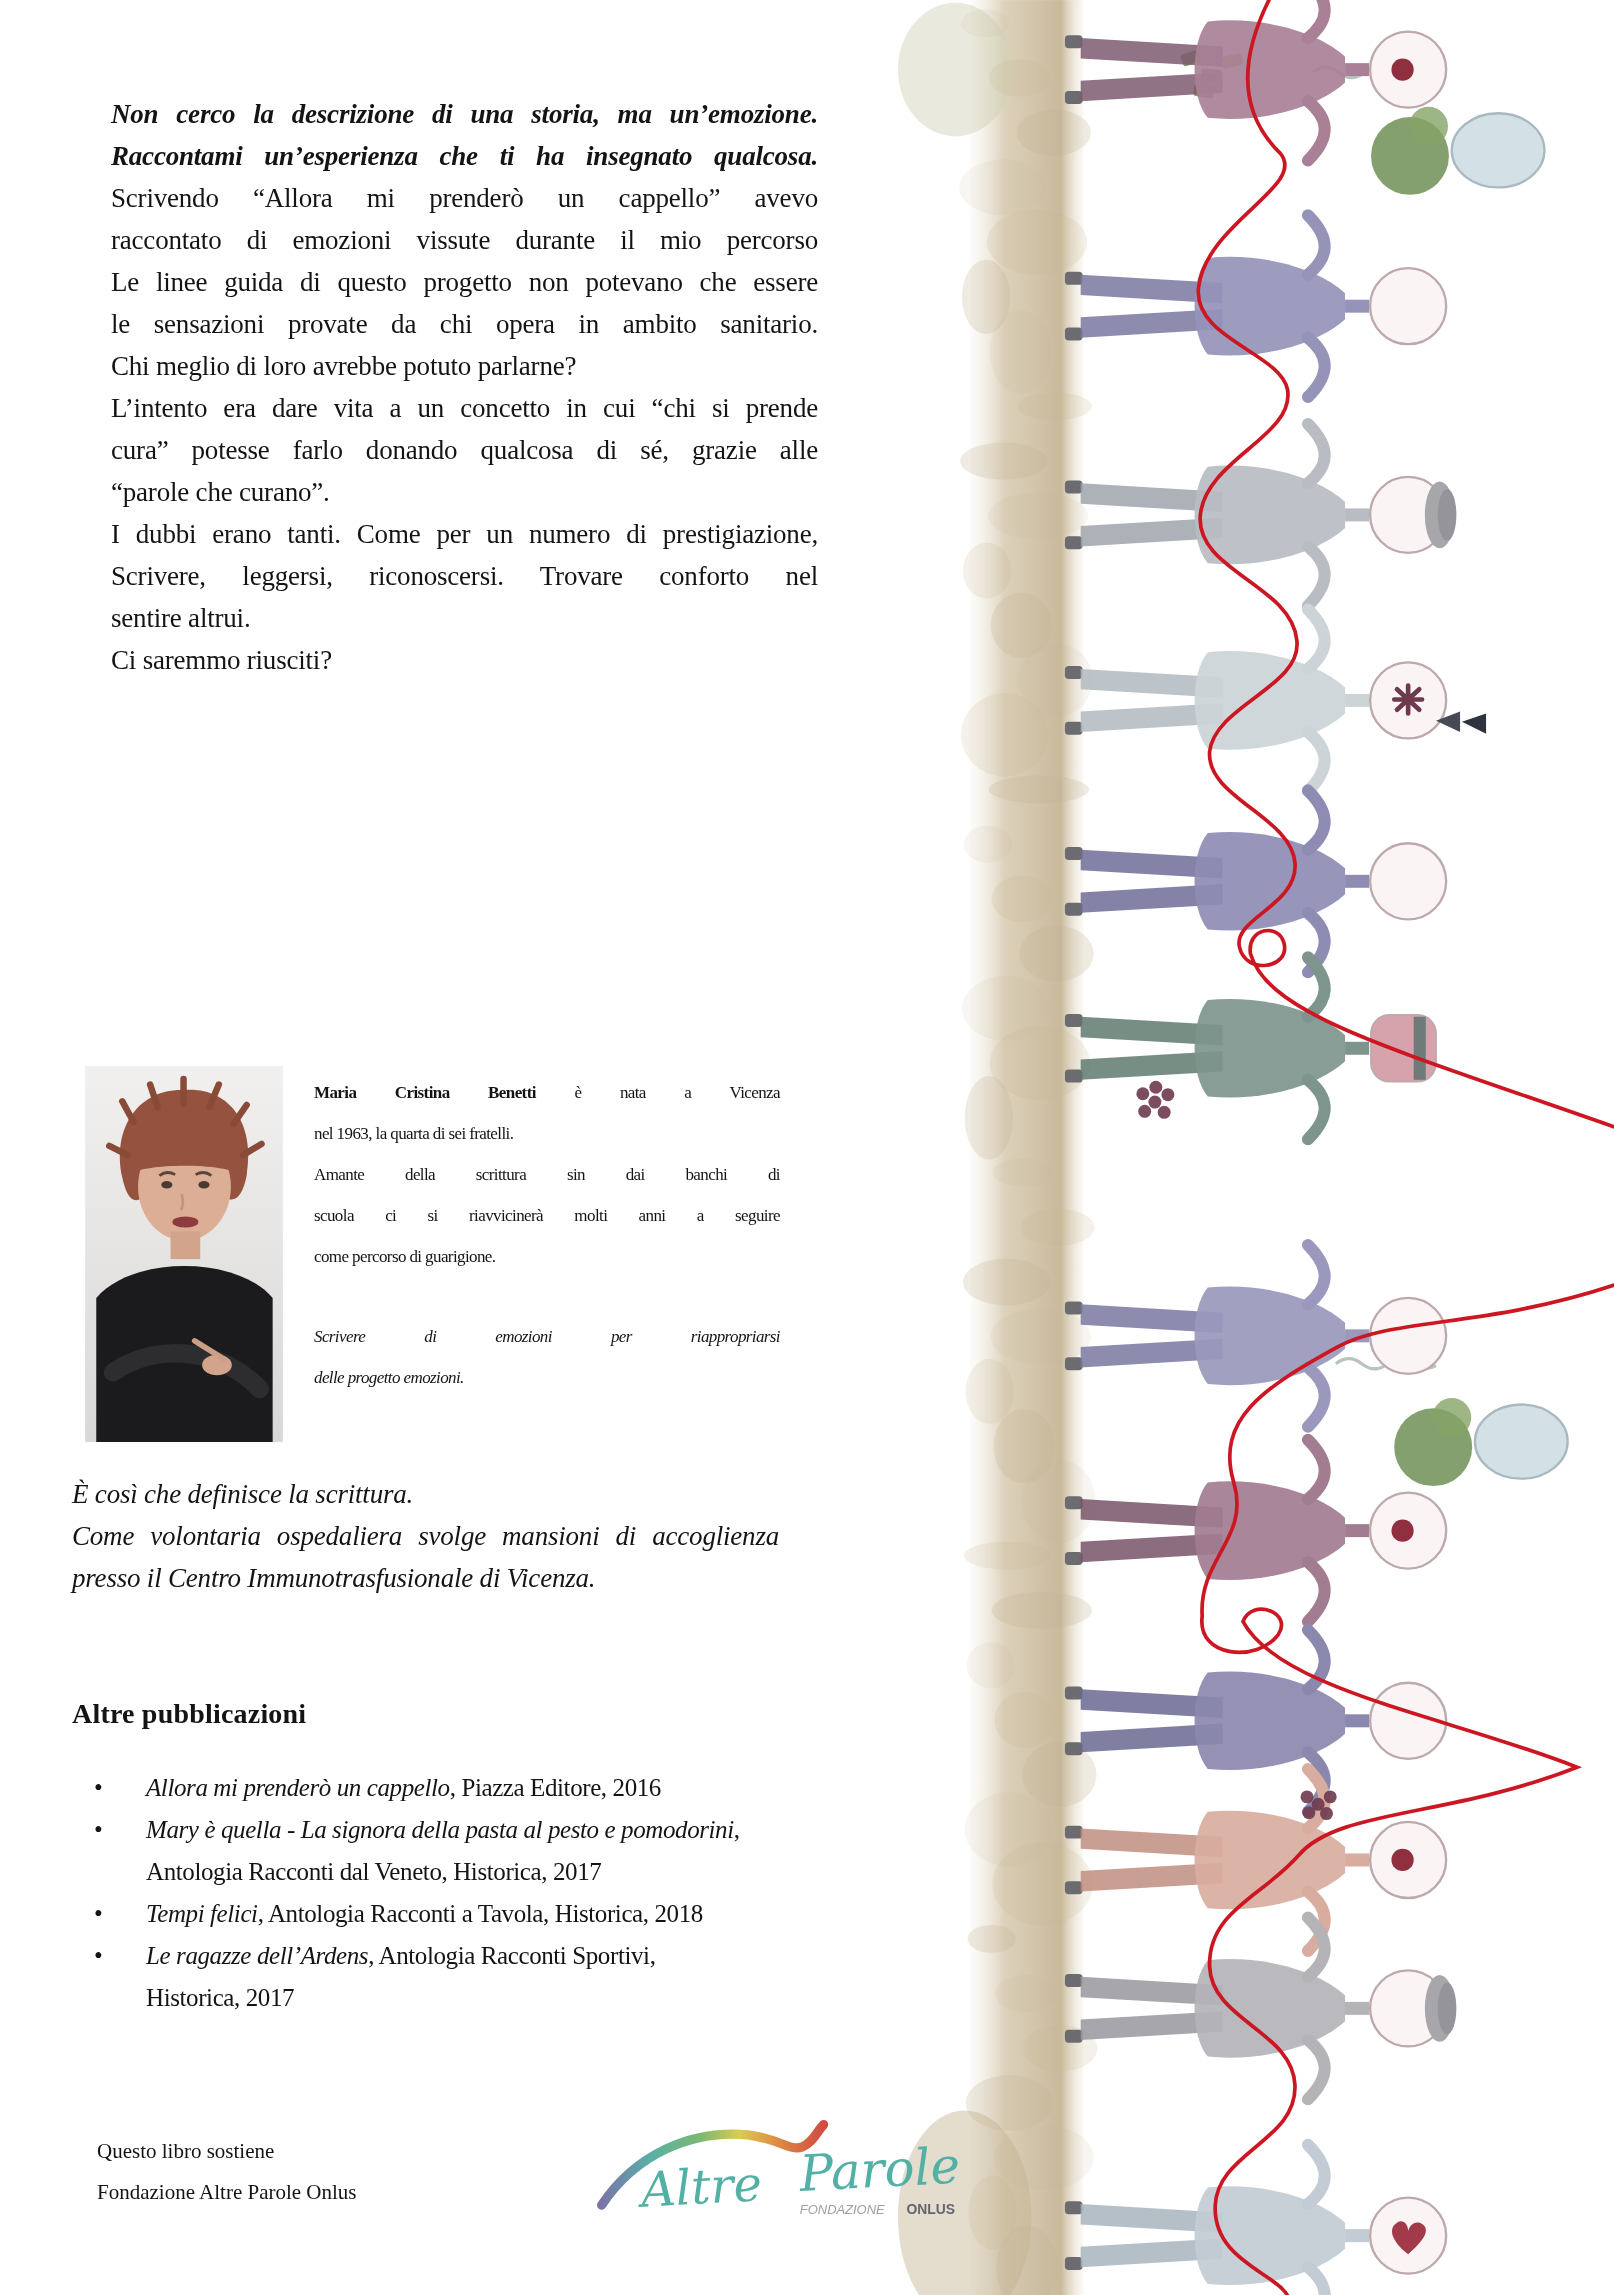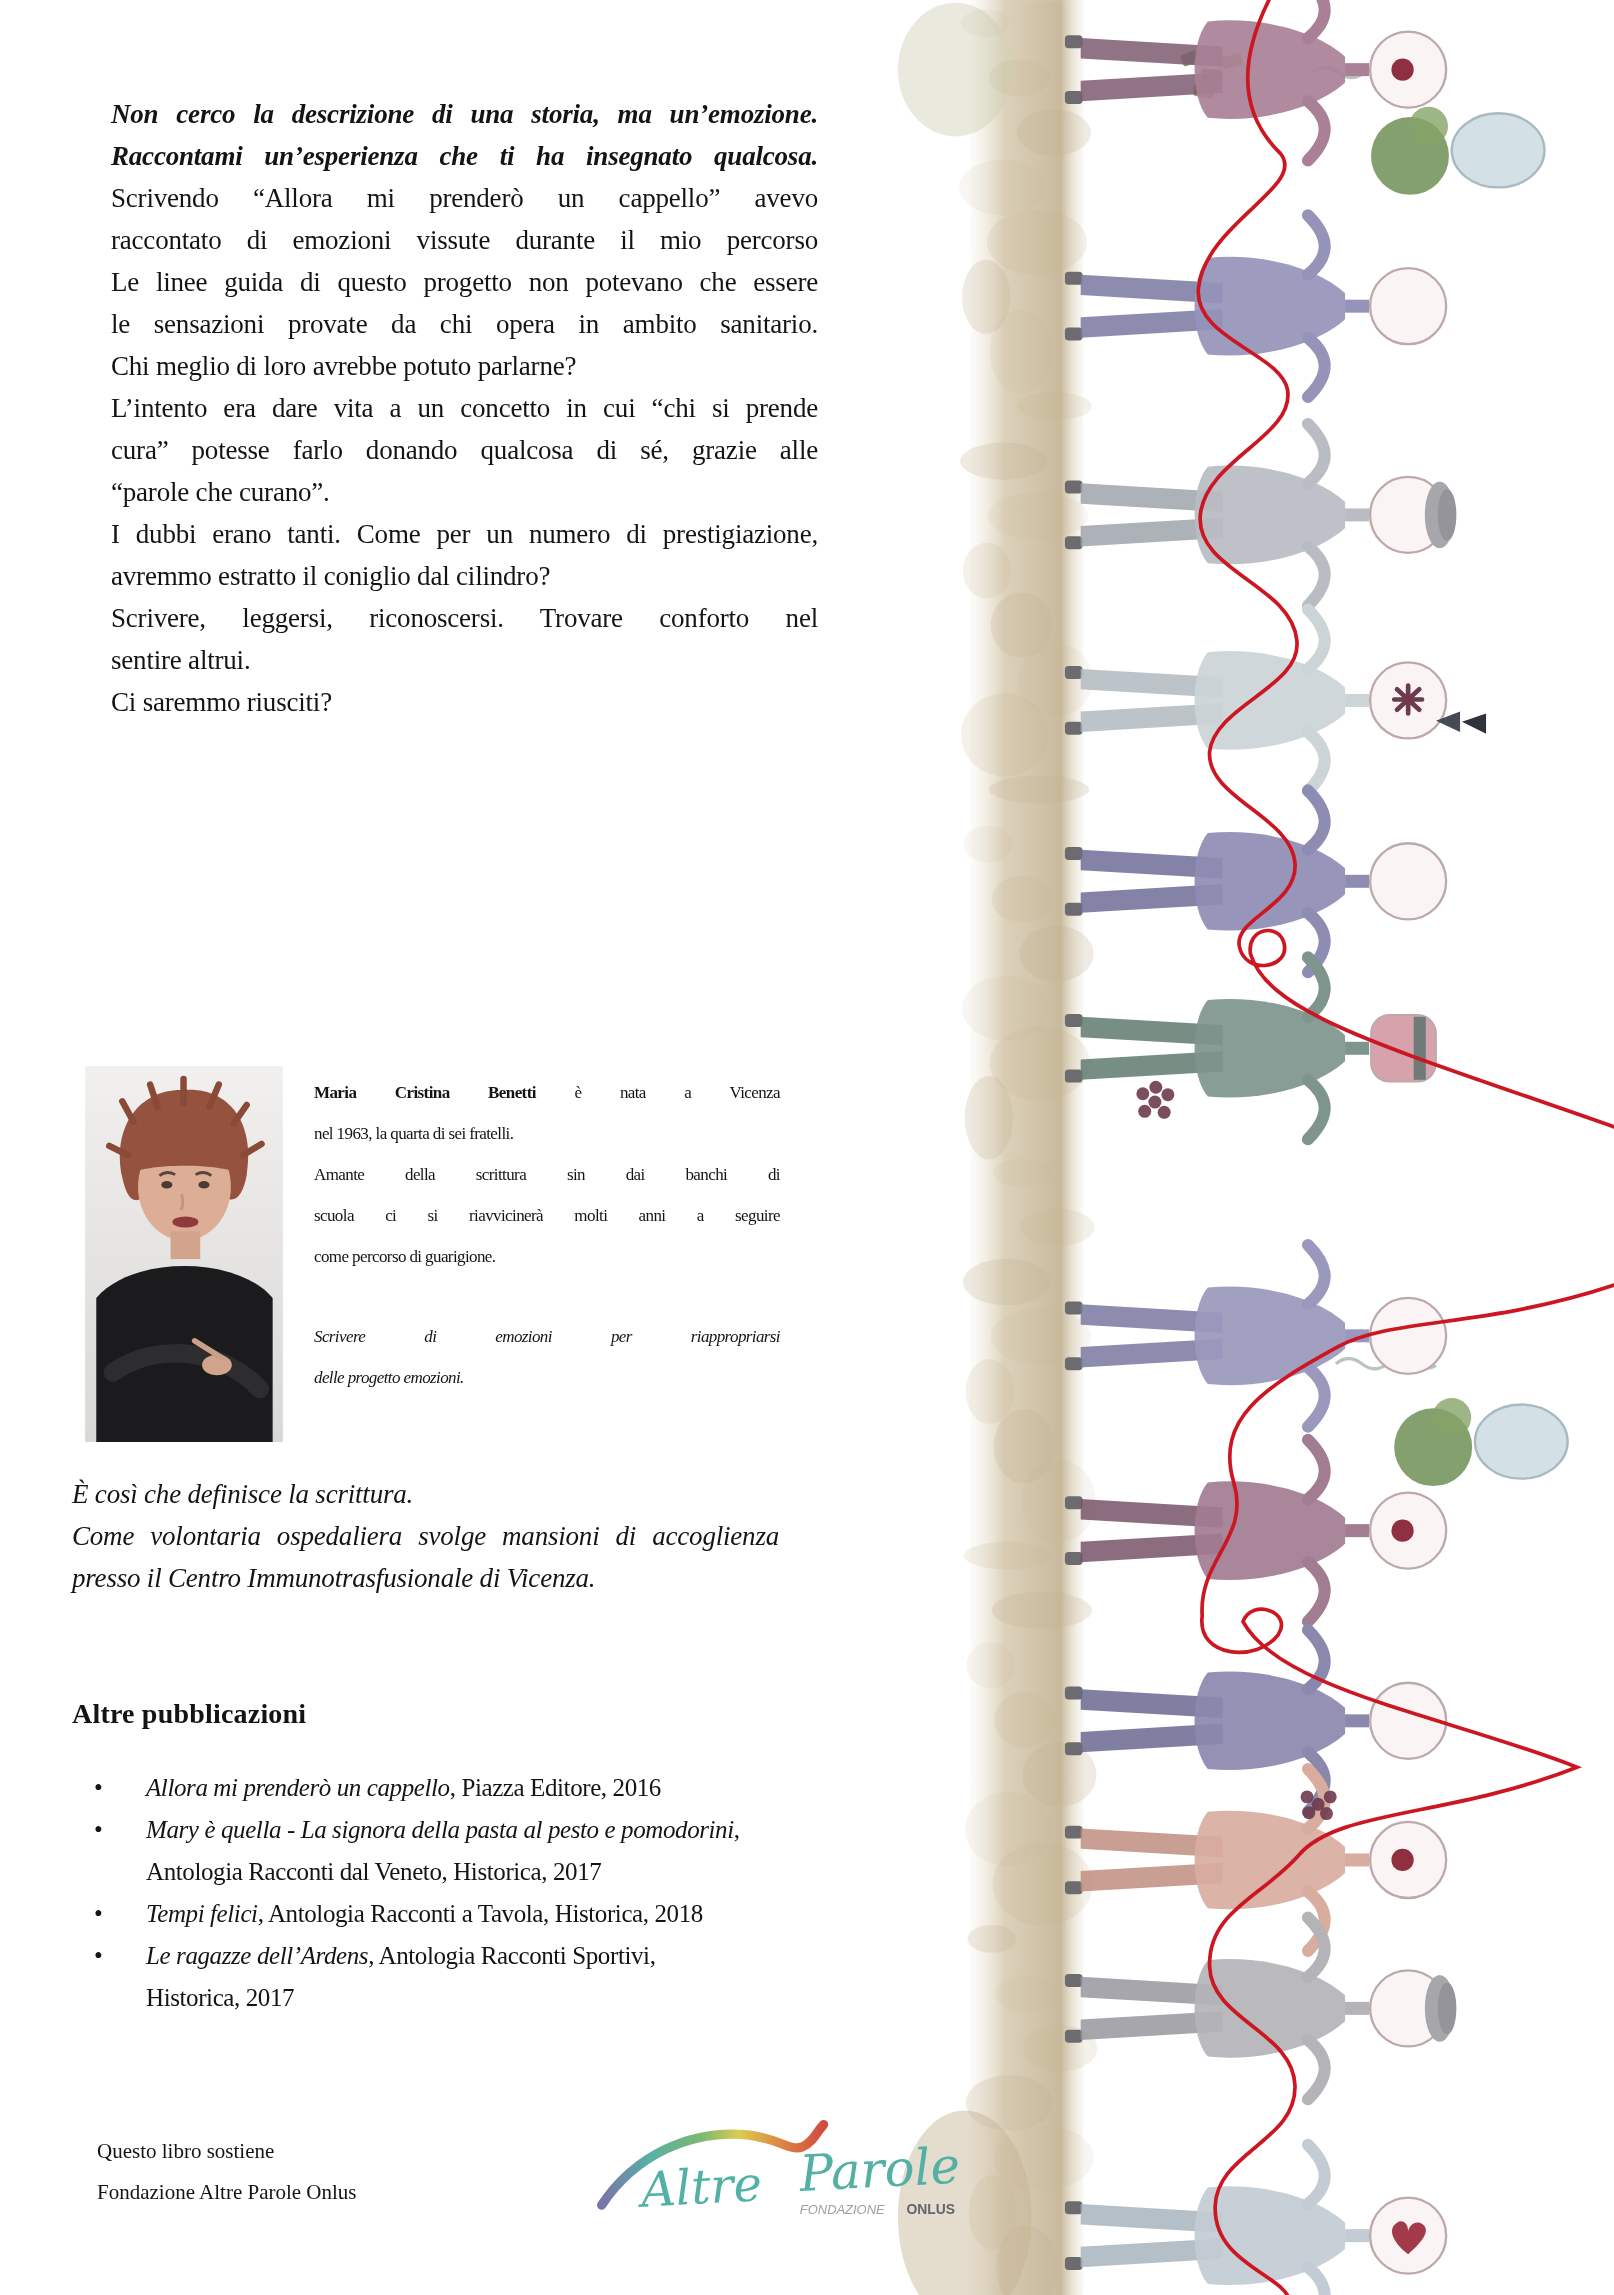--- a/index.html
+++ b/index.html
@@ -310,21 +310,20 @@
     <div class="tline stretch"><span class="b i">Raccontami un’esperienza che ti ha insegnato qualcosa.</span></div>
     <div class="tline stretch"><span>Scrivendo “Allora mi prenderò un cappello” avevo</span></div>
     <div class="tline stretch"><span>raccontato di emozioni vissute durante il mio percorso</span></div>
     <div class="tline stretch"><span>Le linee guida di questo progetto non potevano che essere</span></div>
     <div class="tline stretch"><span>le sensazioni provate da chi opera in ambito sanitario.</span></div>
     <div class="tline"><span>Chi meglio di loro avrebbe potuto parlarne?</span></div>
     <div class="tline stretch"><span>L’intento era dare vita a un concetto in cui “chi si prende</span></div>
     <div class="tline stretch"><span>cura” potesse farlo donando qualcosa di sé, grazie alle</span></div>
     <div class="tline"><span>“parole che curano”.</span></div>
     <div class="tline stretch"><span>I dubbi erano tanti. Come per un numero di prestigiazione,</span></div>
-    <div class="tline"><span>avremmo estratto il coniglio dal cilindro?</span></div>
     <div class="tline stretch"><span>Scrivere, leggersi, riconoscersi. Trovare conforto nel</span></div>
     <div class="tline"><span>sentire altrui.</span></div>
     <div class="tline"><span>Ci saremmo riusciti?</span></div>
   </div>
 
 <div id="author-photo">
   <svg viewBox="0 0 213 405" width="198" height="376">
     <defs>
       <linearGradient id="pbg" x1="0" y1="0" x2="0" y2="1">
         <stop offset="0" stop-color="#f1f0ee"></stop>

